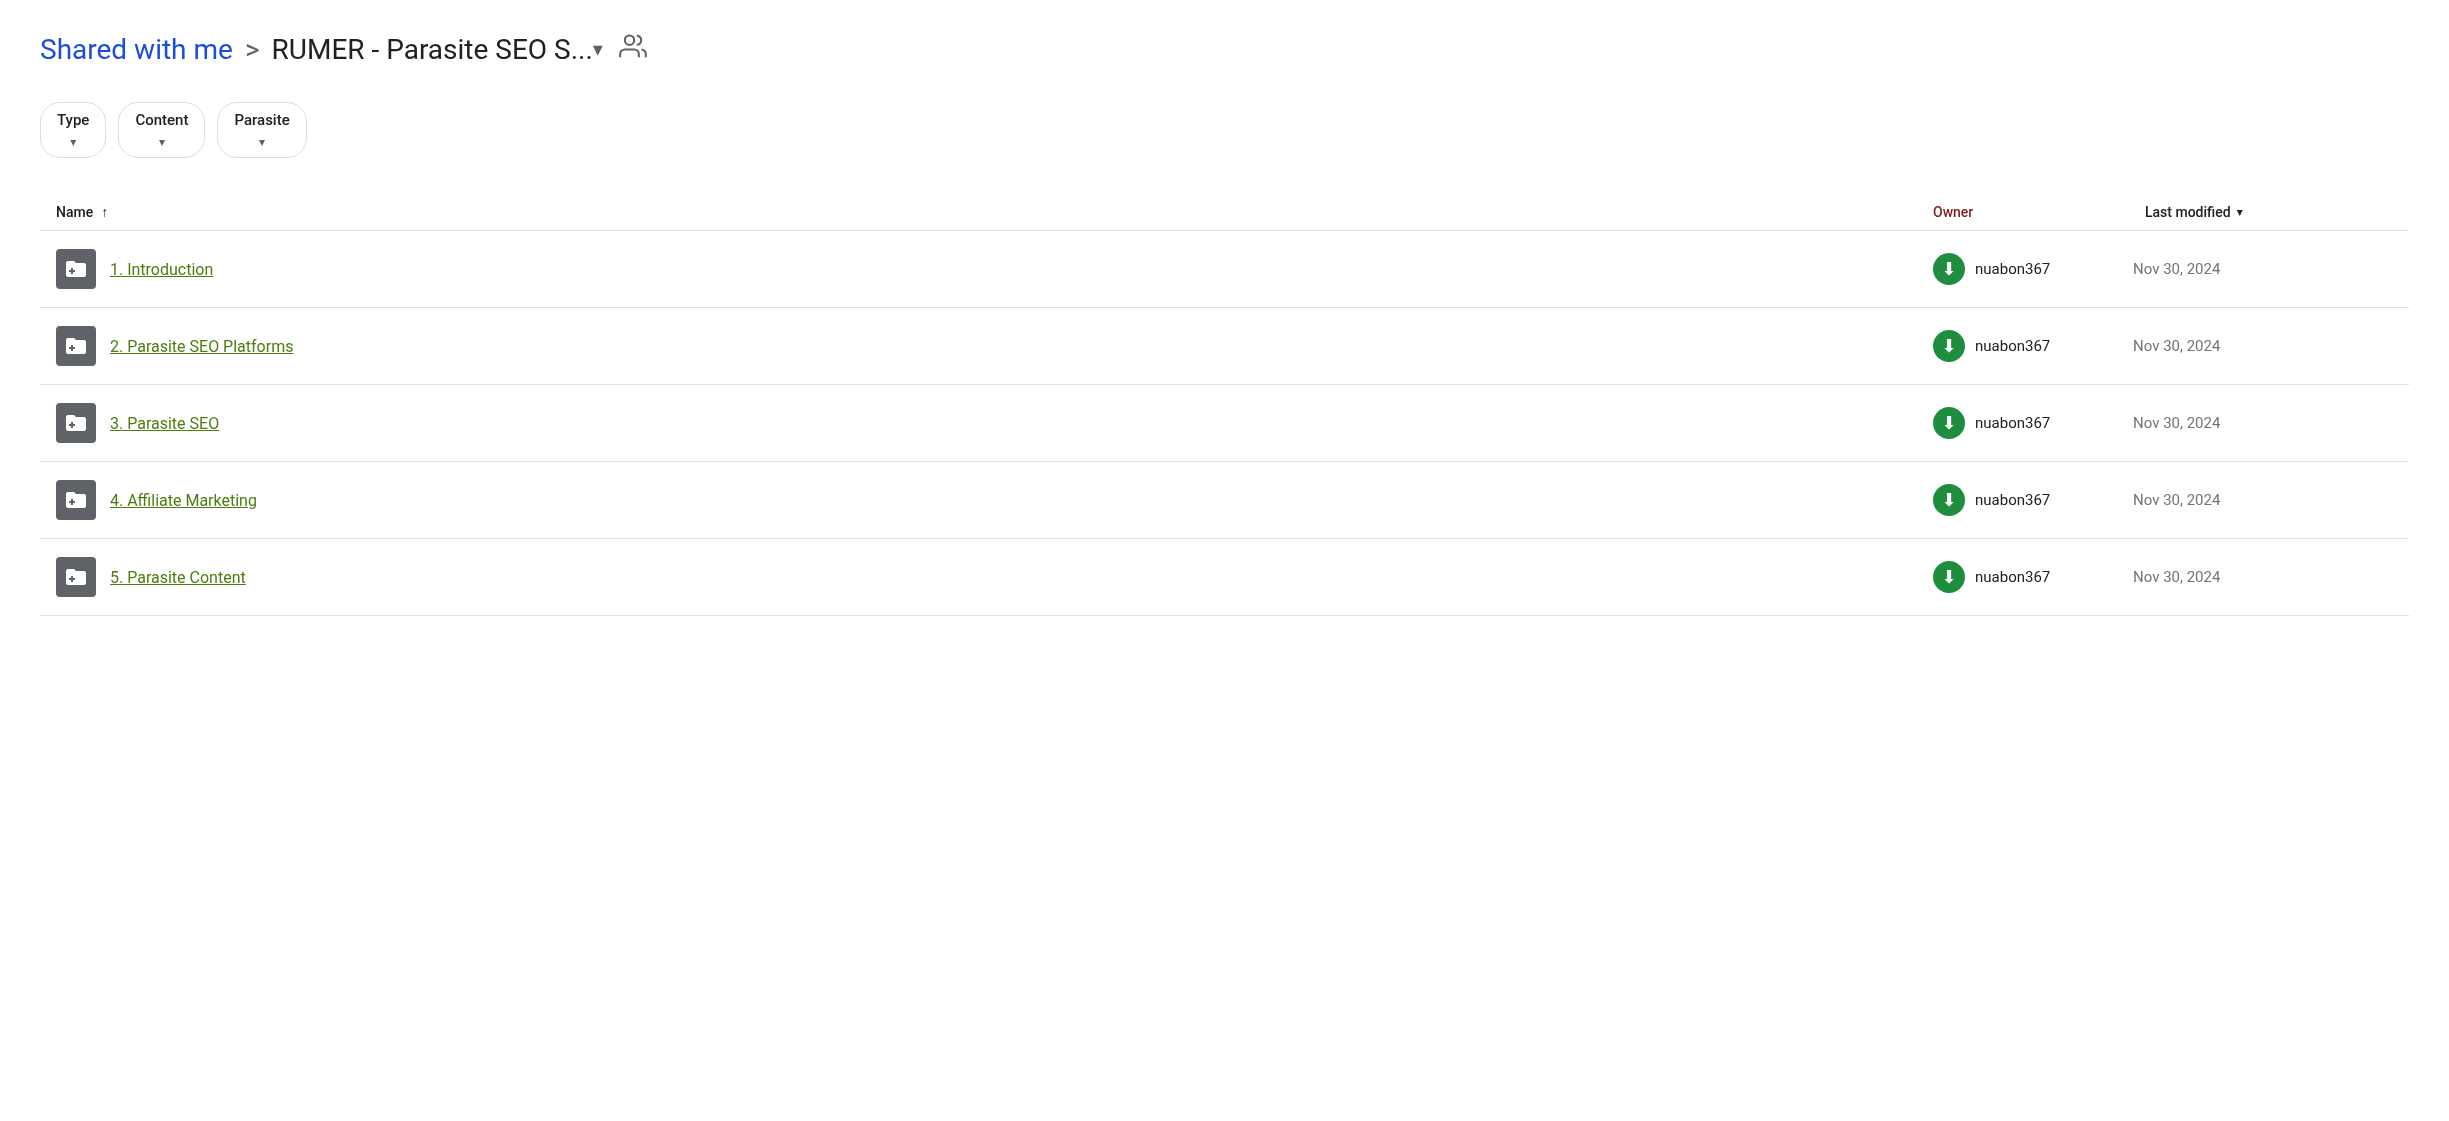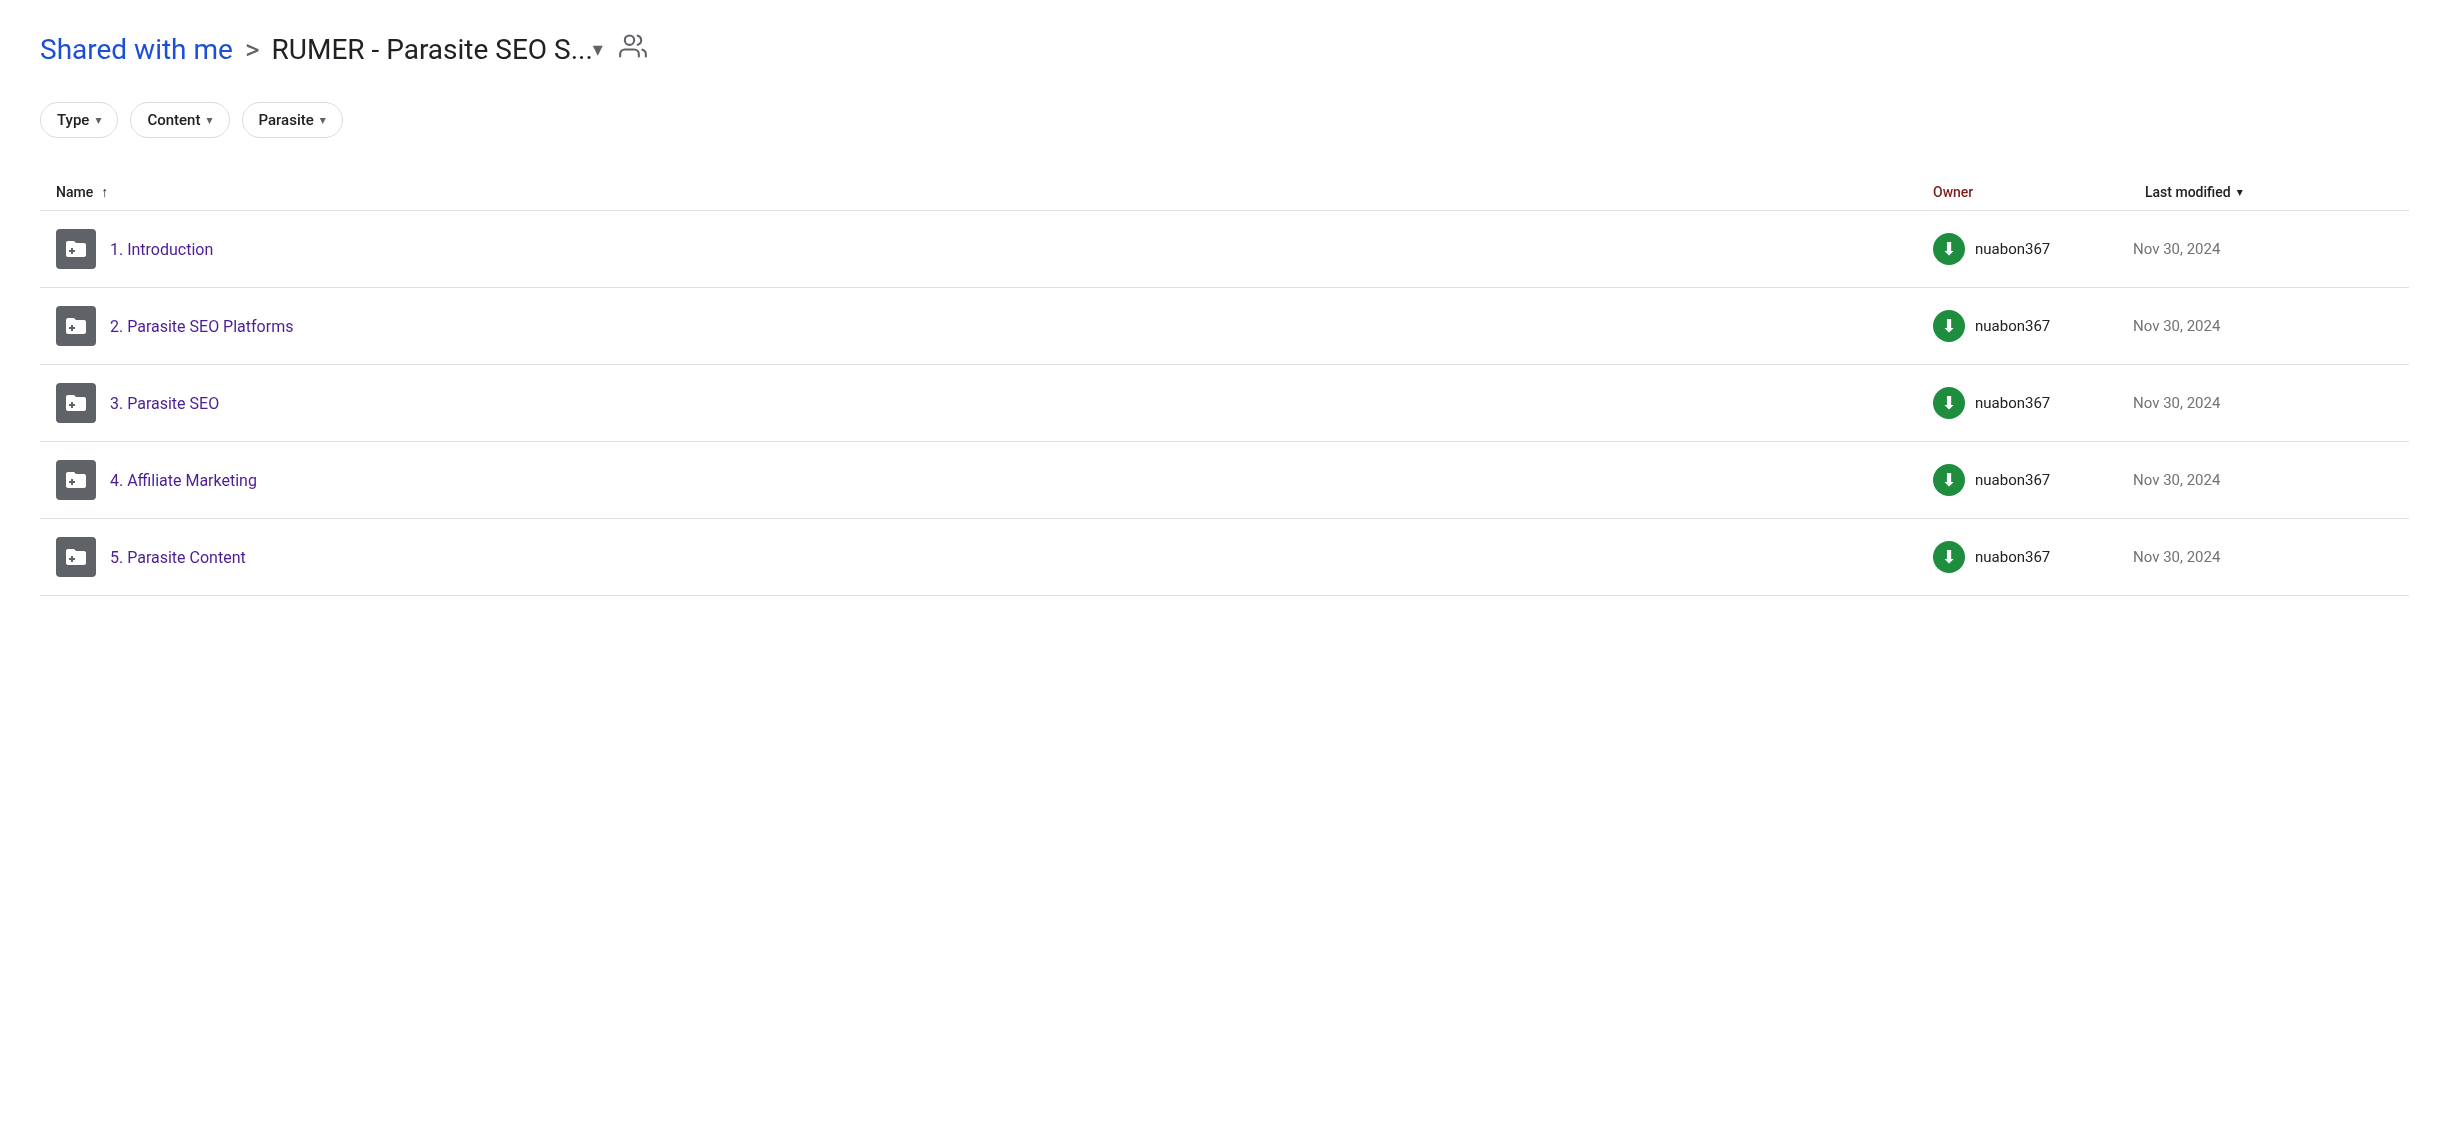--- a/index.html
+++ b/index.html
@@ -70,20 +70,21 @@
       gap: 6px;
       padding: 8px 16px;
       border: 1.5px solid #dadce0;
       border-radius: 20px;
       background: #fff;
       cursor: pointer;
       font-size: 15px;
       color: #202124;
       font-family: inherit;
       font-weight: 500;
+      flex-direction: column;
     }
 
     .filter-btn .chevron {
       font-size: 12px;
       color: #5f6368;
     }
 
     .table-header {
       display: grid;
       grid-template-columns: 1fr 200px 260px;
@@ -155,21 +156,22 @@
     }
 
     .folder-icon svg {
       width: 24px;
       height: 24px;
       fill: white;
     }
 
     .file-name-text {
       font-size: 16px;
-      color: #4c1d95;
+      color: #4d7c0f;
+      text-decoration: underline;
     }
 
     .owner-cell {
       display: flex;
       align-items: center;
       gap: 10px;
       font-size: 15px;
       color: #202124;
     }
 

